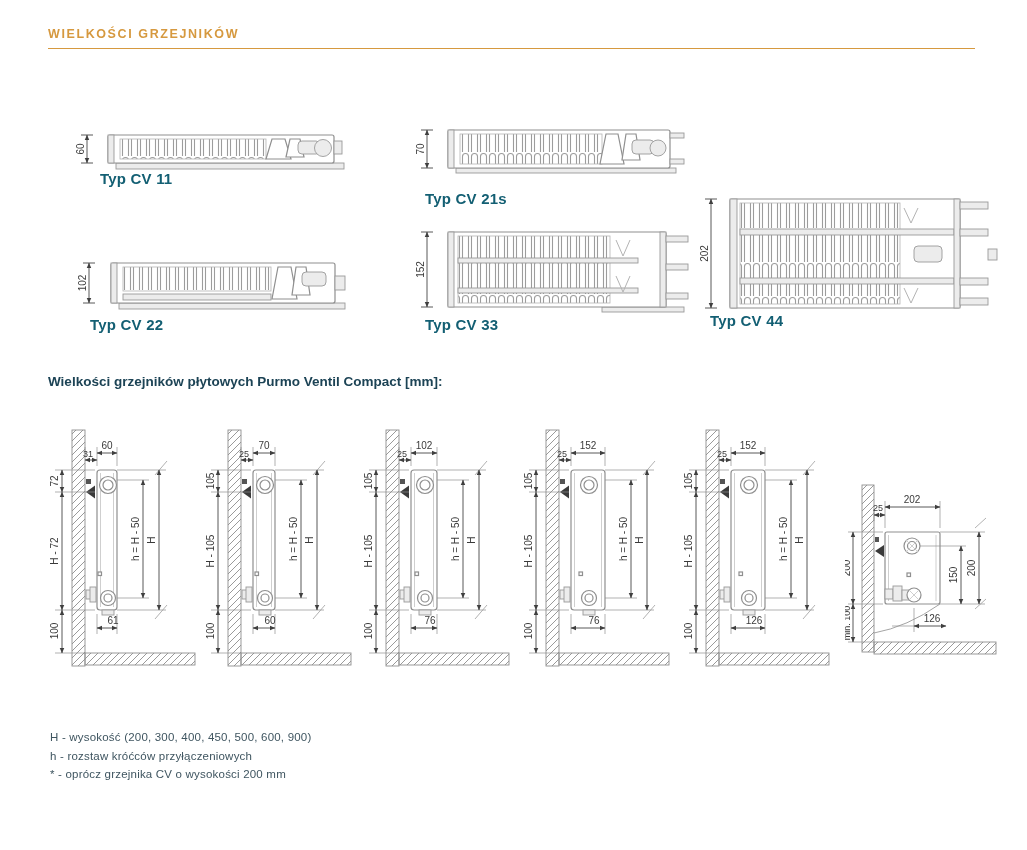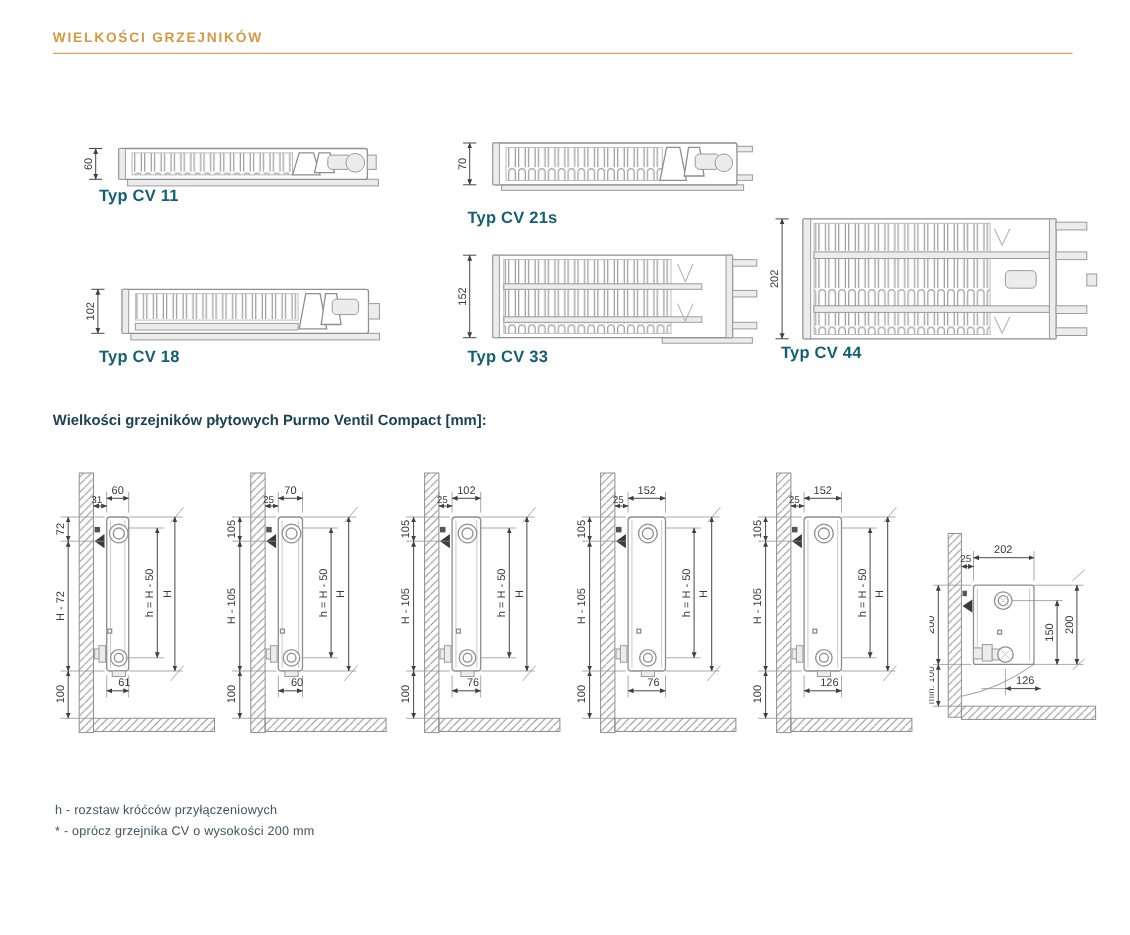--- a/index.html
+++ b/index.html
@@ -59,21 +59,21 @@
       <rect class="body" x="32" y="13" width="226" height="28" rx="2"></rect>
       <rect class="fillL" x="32" y="13" width="6" height="28"></rect>
       <rect x="44" y="17" width="146" height="20" fill="url(#finPat)" stroke="#b5b5b5" stroke-width="0.8"></rect>
       <polygon class="body" points="196,17 209,17 215,37 190,37"></polygon>
       <polygon class="body" points="214,17 224,17 228,35 210,35"></polygon>
       <rect class="fillL" x="222" y="19" width="22" height="13" rx="4"></rect>
       <circle class="fillL" cx="247" cy="26" r="8.5"></circle>
       <rect class="fillL" x="258" y="19" width="8" height="13"></rect>
     </svg>
   </div>
-  <div class="typ" style="left:90px;top:170px;">Typ CV 11</div>
+  <div class="typ" style="left:100px;top:170px;">Typ CV 11</div>
 
   <div class="blk" style="left:416px;top:118px;">
     <svg width="275" height="58" viewBox="0 0 275 58">
       <line class="dim" x1="5" y1="12" x2="17" y2="12"></line>
         <line class="dim" x1="5" y1="50" x2="17" y2="50"></line>
       <line class="dim" x1="11" y1="12" x2="11" y2="50" marker-start="url(#aE)" marker-end="url(#aE)"></line>
       <text class="d" x="7.5" y="31" transform="rotate(-90 7.5 31)" text-anchor="middle">70</text>
       <rect class="fillL" x="40" y="50" width="220" height="5"></rect>
       <rect class="body" x="32" y="12" width="222" height="38" rx="2"></rect>
       <rect class="fillL" x="32" y="12" width="6" height="38"></rect>
@@ -98,21 +98,21 @@
       <rect class="body" x="33" y="7" width="224" height="40" rx="2"></rect>
       <rect class="fillL" x="33" y="7" width="6" height="40"></rect>
       <rect x="45" y="11" width="148" height="24" fill="url(#finPat)" stroke="#b5b5b5" stroke-width="0.8"></rect>
       <rect class="fillL" x="45" y="38" width="148" height="6"></rect>
       <polygon class="body" points="200,11 213,11 219,43 194,43"></polygon>
       <polygon class="body" points="218,11 228,11 232,39 214,39"></polygon>
       <rect class="fillL" x="224" y="16" width="24" height="14" rx="4"></rect>
       <rect class="fillL" x="257" y="20" width="10" height="14"></rect>
     </svg>
   </div>
-  <div class="typ" style="left:90px;top:316px;">Typ CV 18</div>
+  <div class="typ" style="left:90px;top:316px;">Typ CV 22</div>
 
   <div class="blk" style="left:416px;top:226px;">
     <svg width="282" height="90" viewBox="0 0 282 90">
       <line class="dim" x1="5" y1="6" x2="17" y2="6"></line>
         <line class="dim" x1="5" y1="81" x2="17" y2="81"></line>
       <line class="dim" x1="11" y1="6" x2="11" y2="81" marker-start="url(#aE)" marker-end="url(#aE)"></line>
       <text class="d" x="7.5" y="43.5" transform="rotate(-90 7.5 43.5)" text-anchor="middle">152</text>
       <rect class="fillL" x="186" y="81" width="82" height="5"></rect>
       <rect class="body" x="32" y="6" width="218" height="75" rx="1.5"></rect>
       <rect class="fillL" x="32" y="6" width="6" height="75"></rect>
@@ -453,17 +453,18 @@
       <text class="d s" x="33" y="46" text-anchor="middle">25</text>
       <text class="d" x="4.5" y="103" transform="rotate(-90 4.5 103)" text-anchor="middle">200</text>
       <text class="d s" x="4.5" y="158" transform="rotate(-90 4.5 158)" text-anchor="middle">min. 100</text>
       <text class="d" x="112" y="110" transform="rotate(-90 112 110)" text-anchor="middle">150</text>
       <text class="d" x="130" y="103" transform="rotate(-90 130 103)" text-anchor="middle">200</text>
       <text class="d" x="87" y="157" text-anchor="middle">126</text>
     </svg>
   </div>
 
   <div class="legend">
+    <div class="legend-line">H - wysokość (200, 300, 400, 450, 500, 600, 900)</div>
     <div class="legend-line">h - rozstaw króćców przyłączeniowych</div>
     <div class="legend-line">* - oprócz grzejnika CV o wysokości 200 mm</div>
   </div>
 
 </div>
 
 </body></html>

